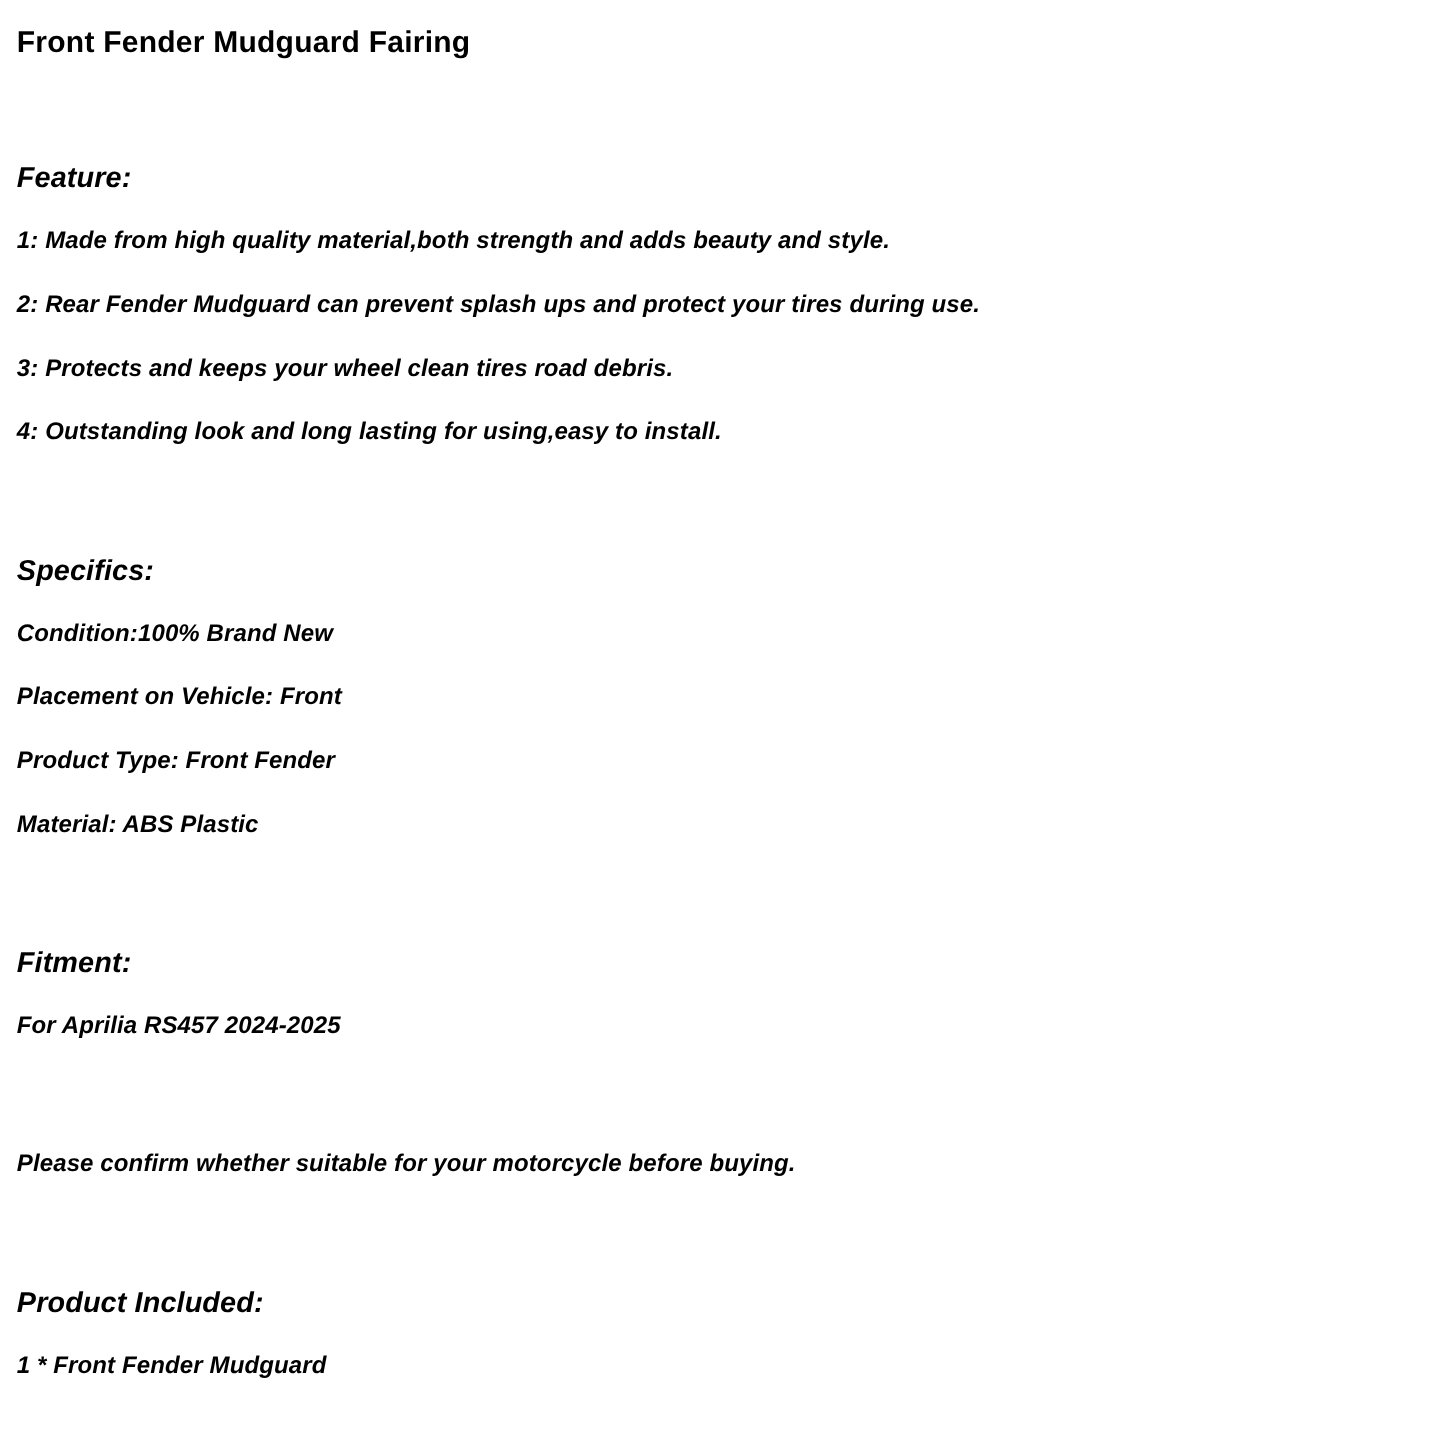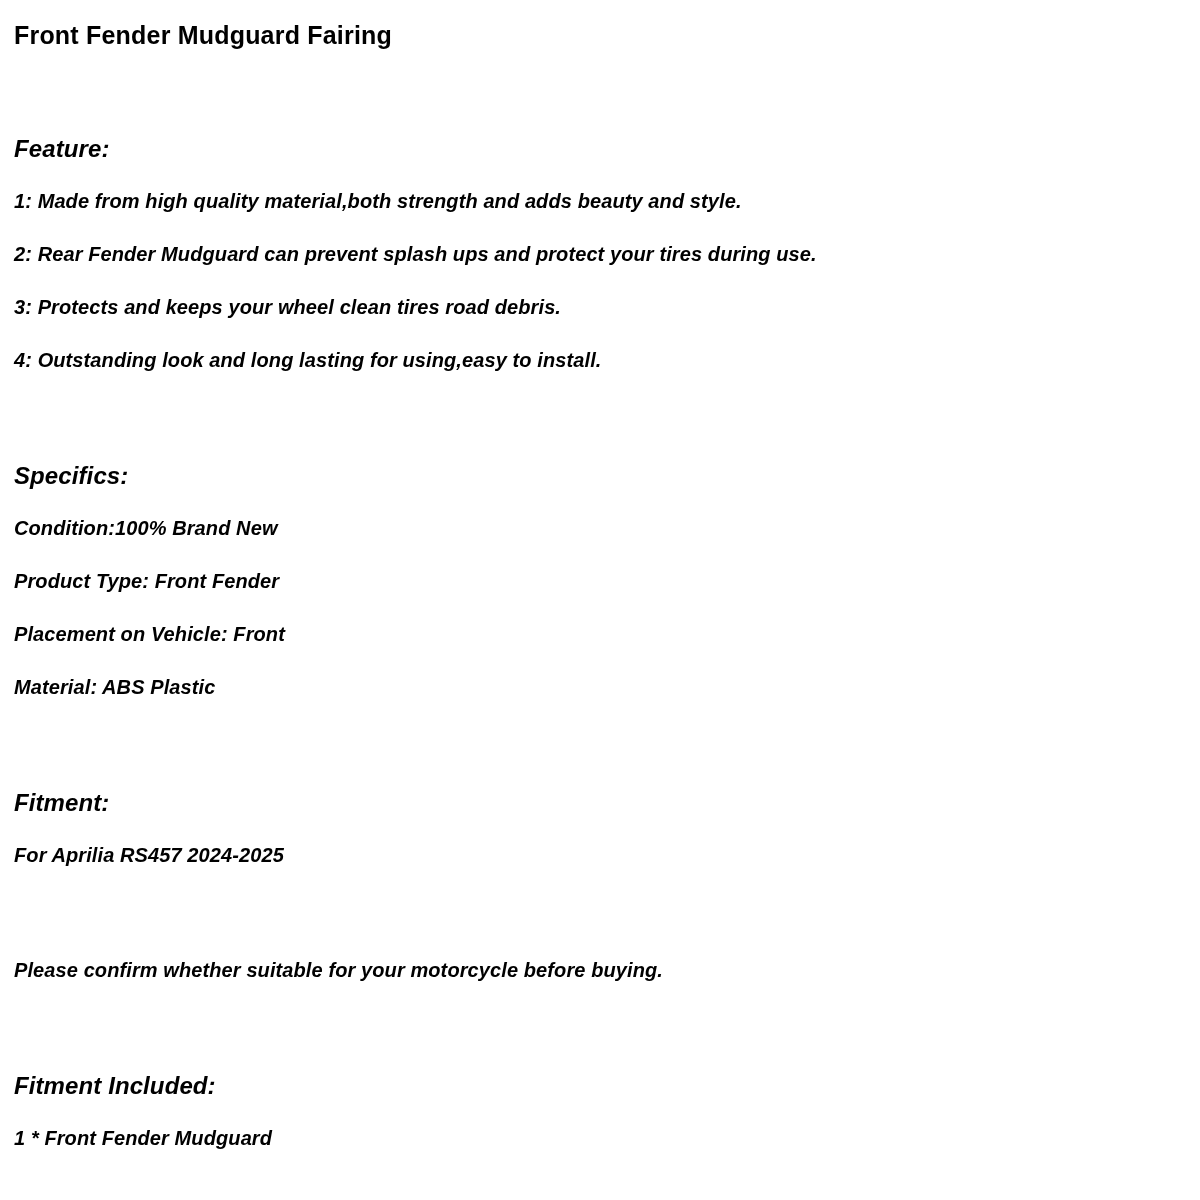--- a/index.html
+++ b/index.html
@@ -64,38 +64,38 @@
     <div class="line">2: Rear Fender Mudguard can prevent splash ups and protect your tires during use.</div>
     <div class="line">3: Protects and keeps your wheel clean tires road debris.</div>
     <div class="line">4: Outstanding look and long lasting for using,easy to install.</div>
   </div>
 
   <div class="gap-medium"></div>
 
   <div class="section">
     <div class="heading">Specifics:</div>
     <div class="line">Condition:100% Brand New</div>
+    <div class="line">Placement on Vehicle: Front</div>
     <div class="line">Product Type: Front Fender</div>
-    <div class="line">Placement on Vehicle: Front</div>
     <div class="line">Material: ABS Plastic</div>
   </div>
 
   <div class="gap-medium"></div>
 
   <div class="section">
     <div class="heading">Fitment:</div>
     <div class="line">For Aprilia RS457 2024-2025</div>
   </div>
 
   <div class="gap-medium"></div>
 
   <div class="section">
     <div class="line">Please confirm whether suitable for your motorcycle before buying.</div>
   </div>
 
   <div class="gap-medium"></div>
 
   <div class="section">
-    <div class="heading">Fitment Included:</div>
+    <div class="heading">Product Included:</div>
     <div class="line">1 * Front Fender Mudguard</div>
   </div>
 
 </div>
 
 </body></html>

